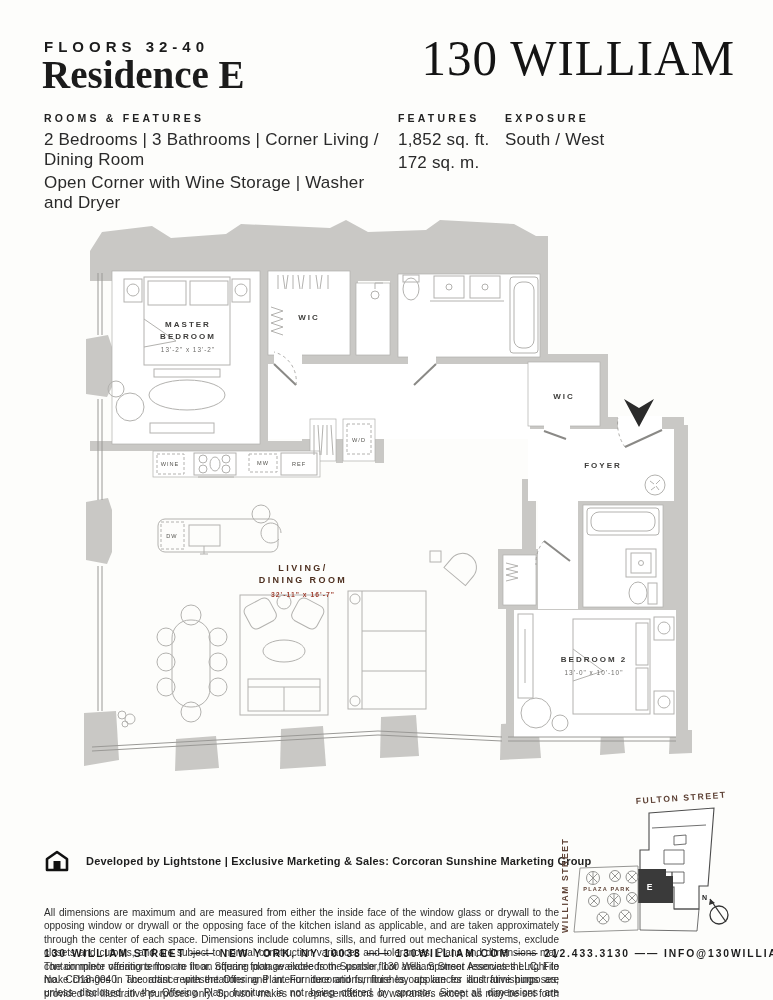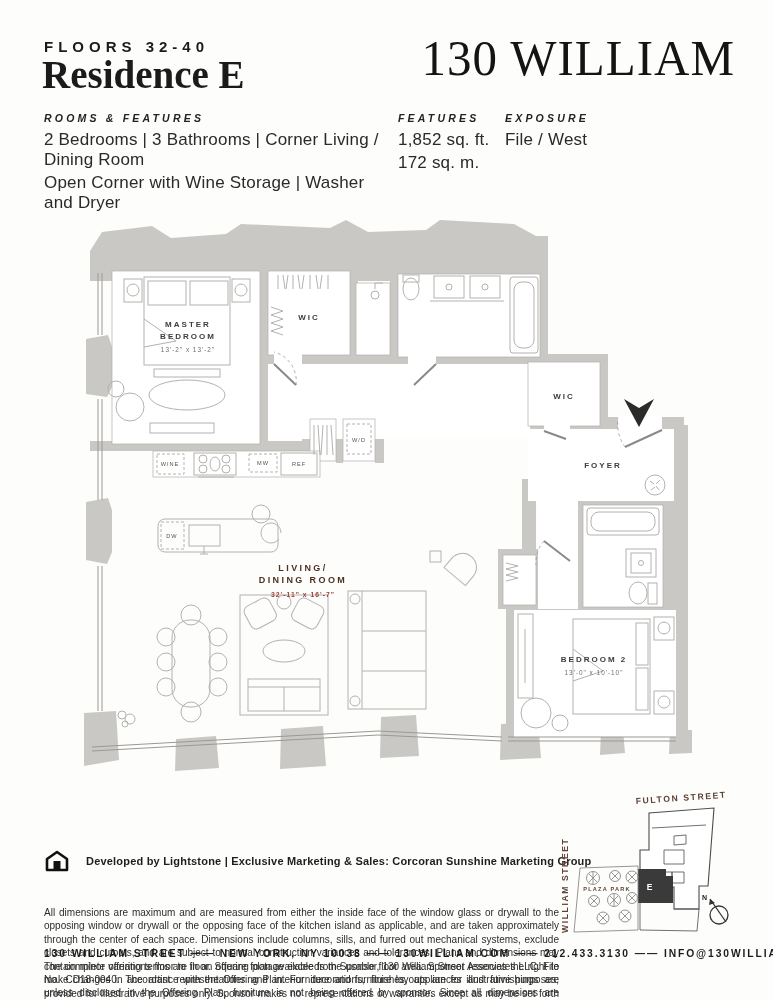--- a/index.html
+++ b/index.html
@@ -5,21 +5,21 @@
   html,body{margin:0;padding:0;}
   body{background:#e8e8e8;font-family:"Liberation Sans",sans-serif;}
   .page{position:relative;width:773px;height:1000px;background:#fdfdfb;margin:0 auto;overflow:hidden;color:#1e1e1e;}
 
   
   .floors-label{position:absolute;left:44px;top:38px;font-size:15px;font-weight:bold;letter-spacing:5px;color:#1b1b1b;}
   .residence-title{position:absolute;left:42px;top:52px;font-family:"Liberation Serif",serif;font-size:39px;font-weight:700;color:#1b1b1b;}
   .brand-logo{position:absolute;right:38px;top:30px;font-family:"Liberation Serif",serif;font-size:49px;letter-spacing:1px;color:#141414;transform:scaleY(1.02);}
 
   
-  .info-heading{font-size:10.5px;font-weight:bold;letter-spacing:3.2px;color:#222;margin:0 0 6px 0;font-style:italic;}
+  .info-heading{font-size:10.5px;font-weight:bold;letter-spacing:3.2px;color:#222;margin:0 0 6px 0;}
   .info-line{font-size:17px;color:#2a2a2a;margin:0 0 3px 0;letter-spacing:.2px;}
   .features-col{position:absolute;left:44px;top:112px;width:340px;}
   .interior-col{position:absolute;left:398px;top:112px;}
   .exposure-col{position:absolute;left:505px;top:112px;}
 
   
   .plan-wrap{position:absolute;left:78px;top:219px;width:620px;height:560px;}
   .map-wrap{position:absolute;left:556px;top:788px;width:216px;height:152px;}
 
   
@@ -55,21 +55,21 @@
     <p class="info-line">2 Bedrooms  |  3 Bathrooms  |  Corner Living / Dining Room</p>
     <p class="info-line">Open Corner with Wine Storage  |  Washer and Dryer</p>
   </div>
   <div class="interior-col">
     <p class="info-heading">FEATURES</p>
     <p class="info-line">1,852 sq. ft.</p>
     <p class="info-line">172 sq. m.</p>
   </div>
   <div class="exposure-col">
     <p class="info-heading">EXPOSURE</p>
-    <p class="info-line">File / West</p>
+    <p class="info-line">South / West</p>
   </div>
 
   <div class="plan-wrap">
   <svg width="620" height="560" viewBox="0 0 620 560">
     <g fill="#c9c8c5" stroke="none">
 
       <path d="M12,62 L12,32 L24,13 L74,7 L93,19 L148,15 L163,5 L252,9 L268,1 L290,13 L348,11 L362,1 L436,5 L458,17 L470,17 L470,62 Z"></path>
 
       <path d="M8,120 L30,116 L34,128 L34,168 L29,178 L8,175 Z"></path>
       <path d="M8,283 L30,279 L34,291 L34,333 L29,345 L8,341 Z"></path>

